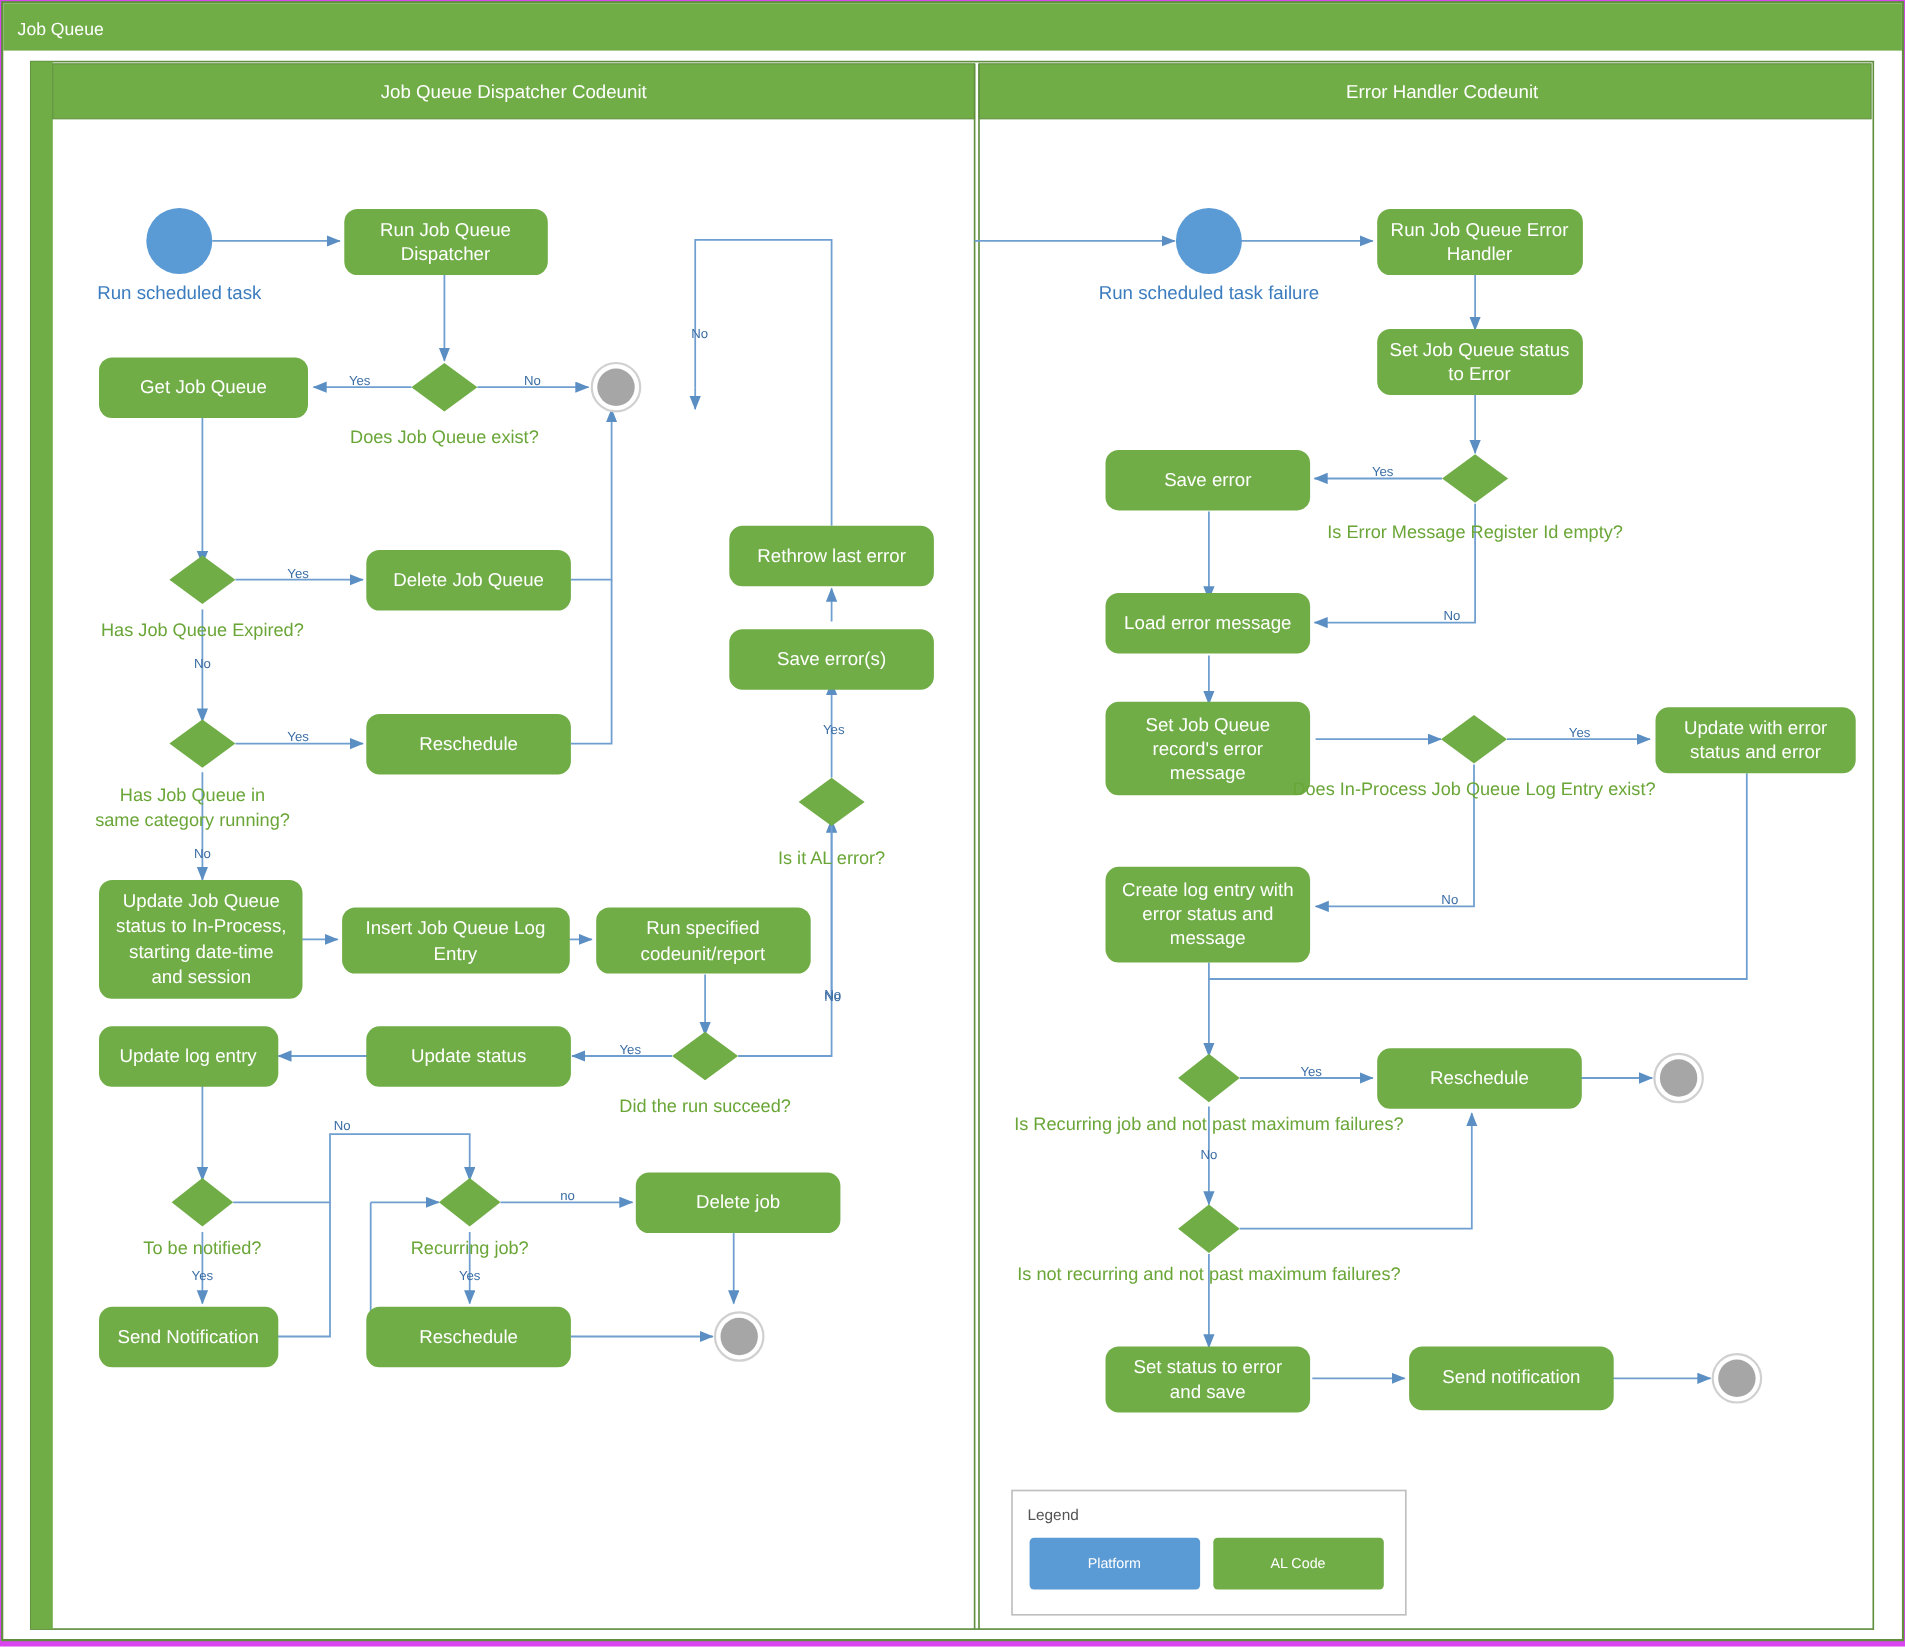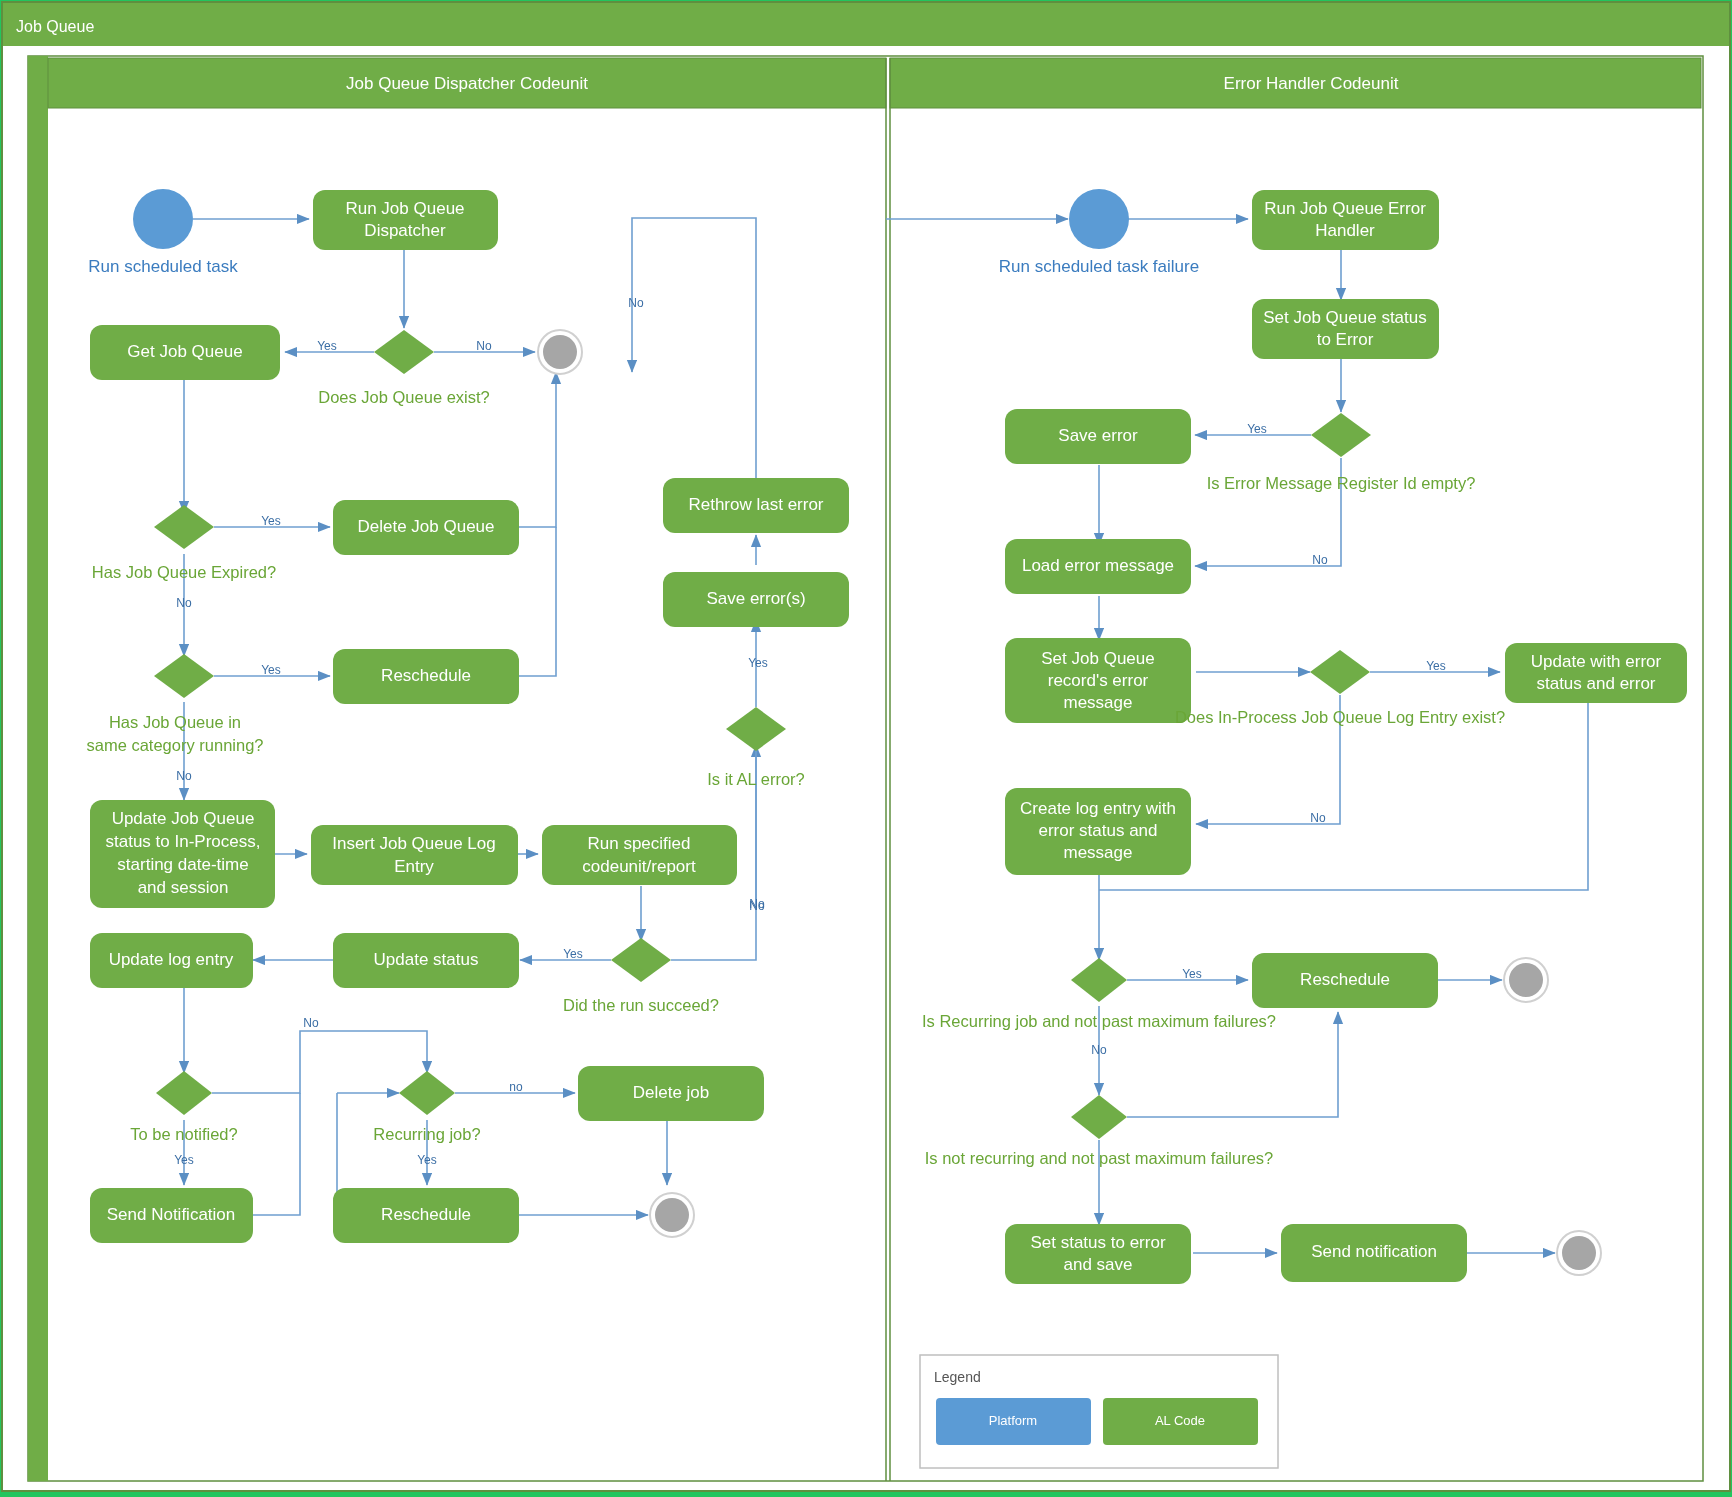--- a/index.html
+++ b/index.html
@@ -5,21 +5,21 @@
   html, body {
     margin: 0;
     padding: 0;
     background: #ffffff;
     font-family: "Liberation Sans", sans-serif;
   }
   #page {
     position: relative;
     width: 1732px;
     height: 1497px;
-    background: #22c55e;
+    background: #d946ef;
     overflow: hidden;
   }
   svg.diagram {
     display: block;
     width: 1732px;
     height: 1497px;
   }
   .node-label {
     fill: #ffffff;
     font-family: "Liberation Sans", sans-serif;

